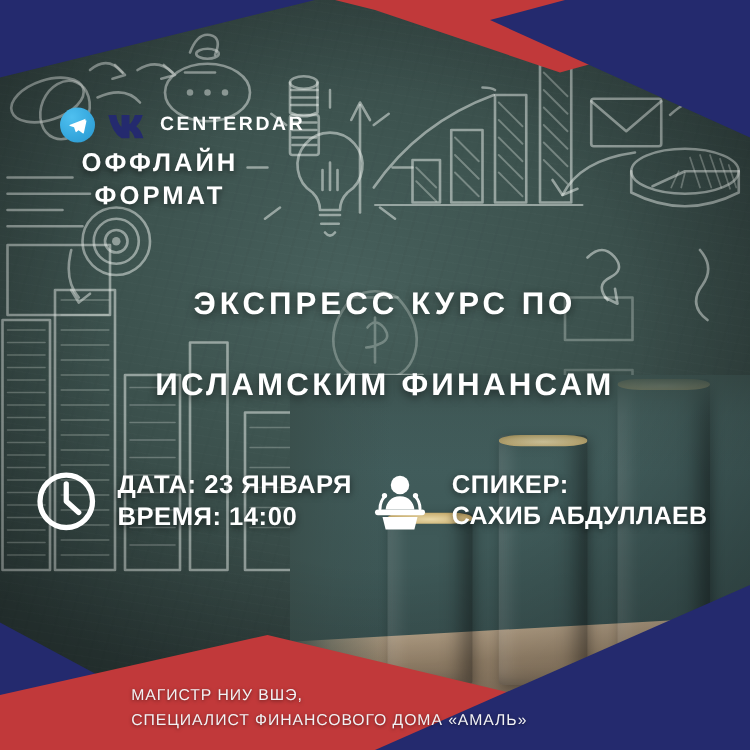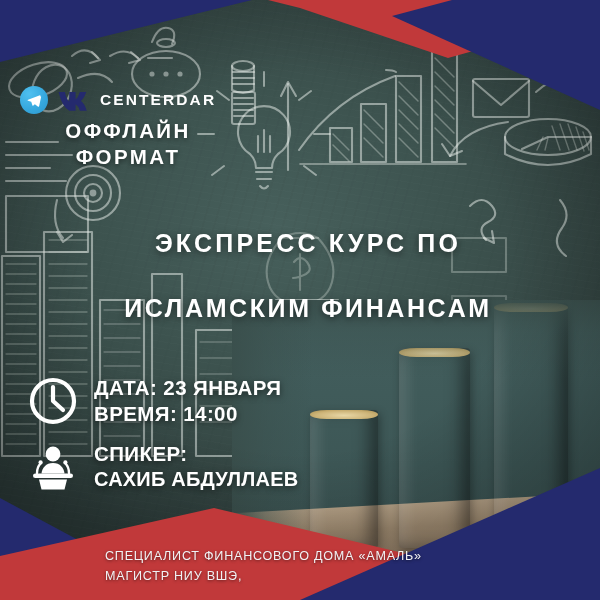--- a/index.html
+++ b/index.html
@@ -51,41 +51,41 @@
   .photo-fade{position:absolute;left:232px;top:300px;width:368px;height:300px;
     background:linear-gradient(90deg, rgba(58,79,76,.95) 0%, rgba(58,79,76,.45) 9%, rgba(58,79,76,0) 22%),
                linear-gradient(0deg, rgba(58,79,76,0) 72%, rgba(58,79,76,.0) 100%),
                linear-gradient(180deg, rgba(58,79,76,.96) 0%, rgba(58,79,76,.35) 11%, rgba(58,79,76,0) 26%);}
 
   
   .geo{position:absolute;inset:0;}
   .geo svg{position:absolute;inset:0;width:600px;height:600px;}
 
   
-  .social{position:absolute;left:20px;top:86px;display:flex;align-items:center;gap:9px;justify-content:center;}
+  .social{position:absolute;left:48px;top:86px;display:flex;align-items:center;gap:9px;justify-content:center;}
   .tg{width:28px;height:28px;border-radius:50%;
       background:radial-gradient(circle at 34% 28%, #4fc0f0 0%, #35a7dd 60%, #2d97cd 100%);
       display:flex;align-items:center;justify-content:center;flex:none;}
   .vk{width:34px;height:24px;flex:none;}
   .brand{color:#fff;font-size:15.5px;font-weight:700;letter-spacing:2.1px;
          line-height:1;white-space:nowrap;}
 
   
   .offline{position:absolute;left:36px;top:118px;width:184px;text-align:center;
     color:#fff;font-weight:700;font-size:20.5px;line-height:1.28;letter-spacing:2.4px;
     text-shadow:0 2px 5px rgba(0,0,0,.45);}
 
   
   .title{position:absolute;left:0;right:0;top:226px;text-align:center;
     color:#fff;font-weight:700;font-size:25px;line-height:1.42;letter-spacing:3.2px;
     text-shadow:0 2px 7px rgba(0,0,0,.5);padding-left:16px;}
   .title .l2{letter-spacing:2.6px;margin-top:29px;}
 
   
-  .info{position:absolute;left:26px;top:374px;display:flex;flex-direction:column;gap:12px;}
+  .info{position:absolute;left:26px;top:374px;display:flex;flex-direction:row;gap:12px;}
   .row{display:flex;align-items:center;gap:14px;}
   .ico{width:54px;height:54px;flex:none;display:flex;align-items:center;justify-content:center;}
   .rtext{color:#fff;font-weight:700;font-size:20.5px;line-height:1.26;letter-spacing:.4px;
          text-shadow:0 2px 6px rgba(0,0,0,.55);white-space:nowrap;}
   .rtext .big{font-size:20px;letter-spacing:.2px;}
 
   
   .footer{position:absolute;left:105px;top:546px;color:#f2f2f4;
     font-size:12.6px;font-weight:400;line-height:1.62;letter-spacing:.75px;
     text-shadow:0 1px 3px rgba(0,0,0,.5);white-space:nowrap;}
@@ -301,17 +301,17 @@
         </svg>
       </span>
       <span class="rtext">
         <div>СПИКЕР:</div>
         <div class="big">САХИБ АБДУЛЛАЕВ</div>
       </span>
     </div>
   </div>
 
   <div class="footer">
+    <div>МАГИСТР НИУ ВШЭ,</div>
     <div>СПЕЦИАЛИСТ ФИНАНСОВОГО ДОМА «АМАЛЬ»</div>
-    <div>МАГИСТР НИУ ВШЭ,</div>
   </div>
 
 </div>
 
 </body></html>

